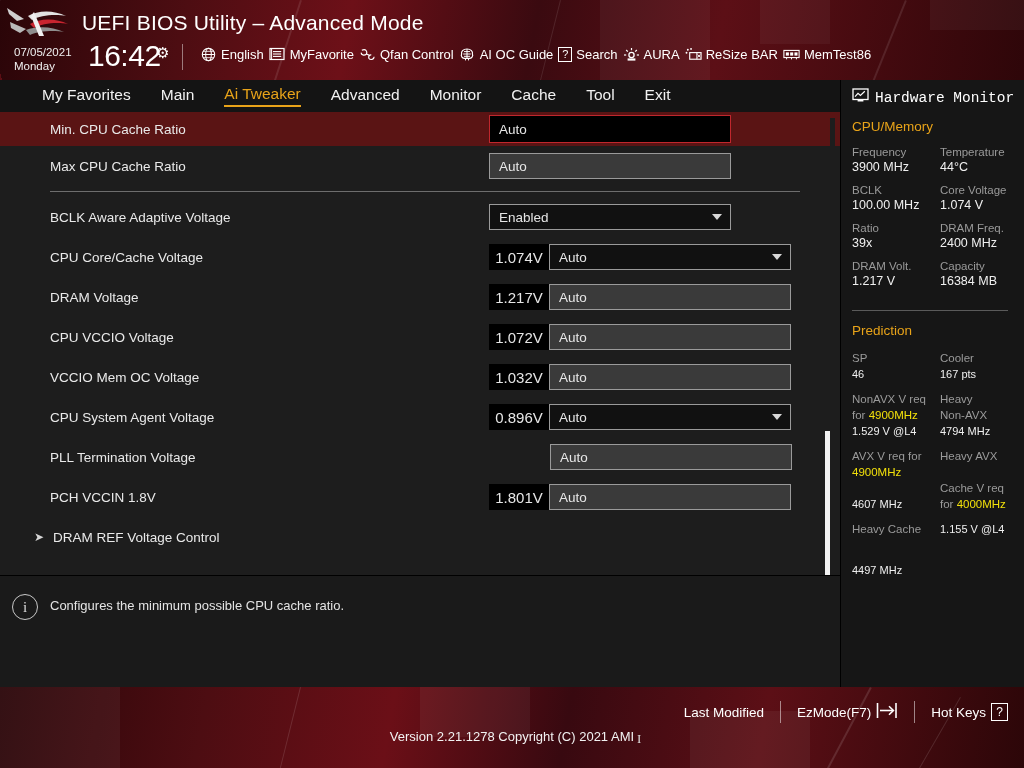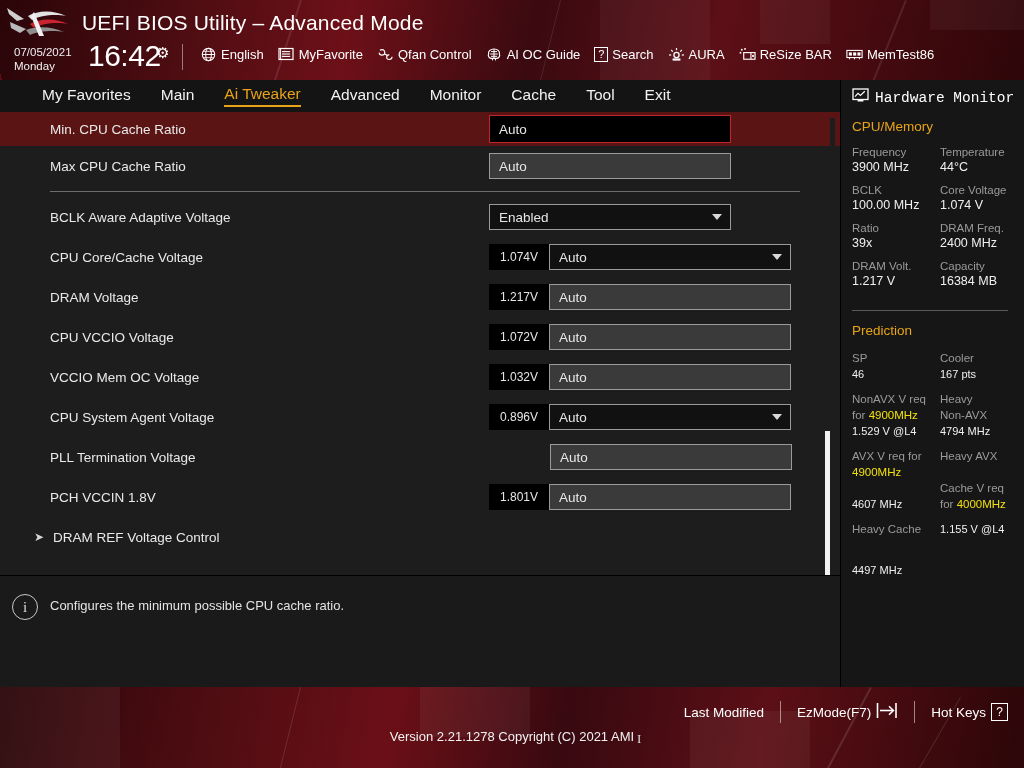--- a/index.html
+++ b/index.html
@@ -30,21 +30,21 @@
   .hdr-date {
     position: absolute; left: 14px; top: 45px;
     font-size: 11.5px; line-height: 14px; color: #f0f0f0;
   }
   .hdr-time {
     position: absolute; left: 88px; top: 40px;
     font-size: 30px; line-height: 32px; color: #ffffff; letter-spacing: -.5px;
   }
   .hdr-gear { position: absolute; left: 156px; top: 44px; font-size: 15px; color: #fff; }
   .hdr-sep { position: absolute; left: 182px; top: 44px; width: 1px; height: 26px; background: rgba(255,255,255,.45); }
-  .toolbar { position: absolute; left: 200px; top: 46px; display: flex; align-items: center; gap: 14px; }
+  .toolbar { position: absolute; left: 200px; top: 46px; display: flex; align-items: center; gap: 5px; }
   .tb-item { display: flex; align-items: center; gap: 4px; font-size: 13px; color: #fff; white-space: nowrap; cursor: pointer; }
   .tb-ico { display: inline-flex; align-items: center; justify-content: center; width: 17px; height: 16px; }
   .qbox { border: 1.4px solid #fff; width: 14px; height: 15px; font-size: 11px; display: flex; align-items: center; justify-content: center; }
 
   
   .nav {
     position: absolute; left: 0; top: 80px; width: 840px; height: 32px;
     background: #141414; display: flex; align-items: center; padding-left: 42px; gap: 30px;
   }
   .nav-tab { font-size: 15.5px; color: #f2f2f2; cursor: pointer; padding-bottom: 2px; white-space: nowrap; }
@@ -57,21 +57,21 @@
   }
   .row {
     position: relative; height: 40px; display: flex; align-items: center;
     padding-left: 50px;
   }
   .row.selected { background: #5a1414; }
   .row-label { font-size: 13.5px; color: #e9e9e9; white-space: nowrap; }
   .row-ctrl { position: absolute; left: 489px; top: 50%; transform: translateY(-50%); display: flex; align-items: center; }
   .volt-chip {
     width: 60px; height: 26px; background: #000; color: #e6e6e6;
-    font-size: 12px; display: flex; align-items: center; justify-content: center;
+    font-size: 15px; display: flex; align-items: center; justify-content: center;
   }
   .field {
     width: 242px; height: 26px; background: #3a3a3a; border: 1px solid #9a9a9a;
     color: #e6e6e6; font-size: 13.5px; display: flex; align-items: center; padding-left: 9px;
   }
   .field.dropdown { background: #111; justify-content: space-between; padding-right: 8px; }
   .field.selected-field { background: #000; border: 1px solid #c0272d; height: 28px; }
   .caret { width: 0; height: 0; border-left: 5px solid transparent; border-right: 5px solid transparent; border-top: 6px solid #d8d8d8; }
   .divider { height: 1px; background: #6d6d6d; margin: 5px 50px 5px 50px; width: 750px; }
   .submenu-row { position: relative; height: 40px; display: flex; align-items: center; padding-left: 34px; gap: 9px; }

